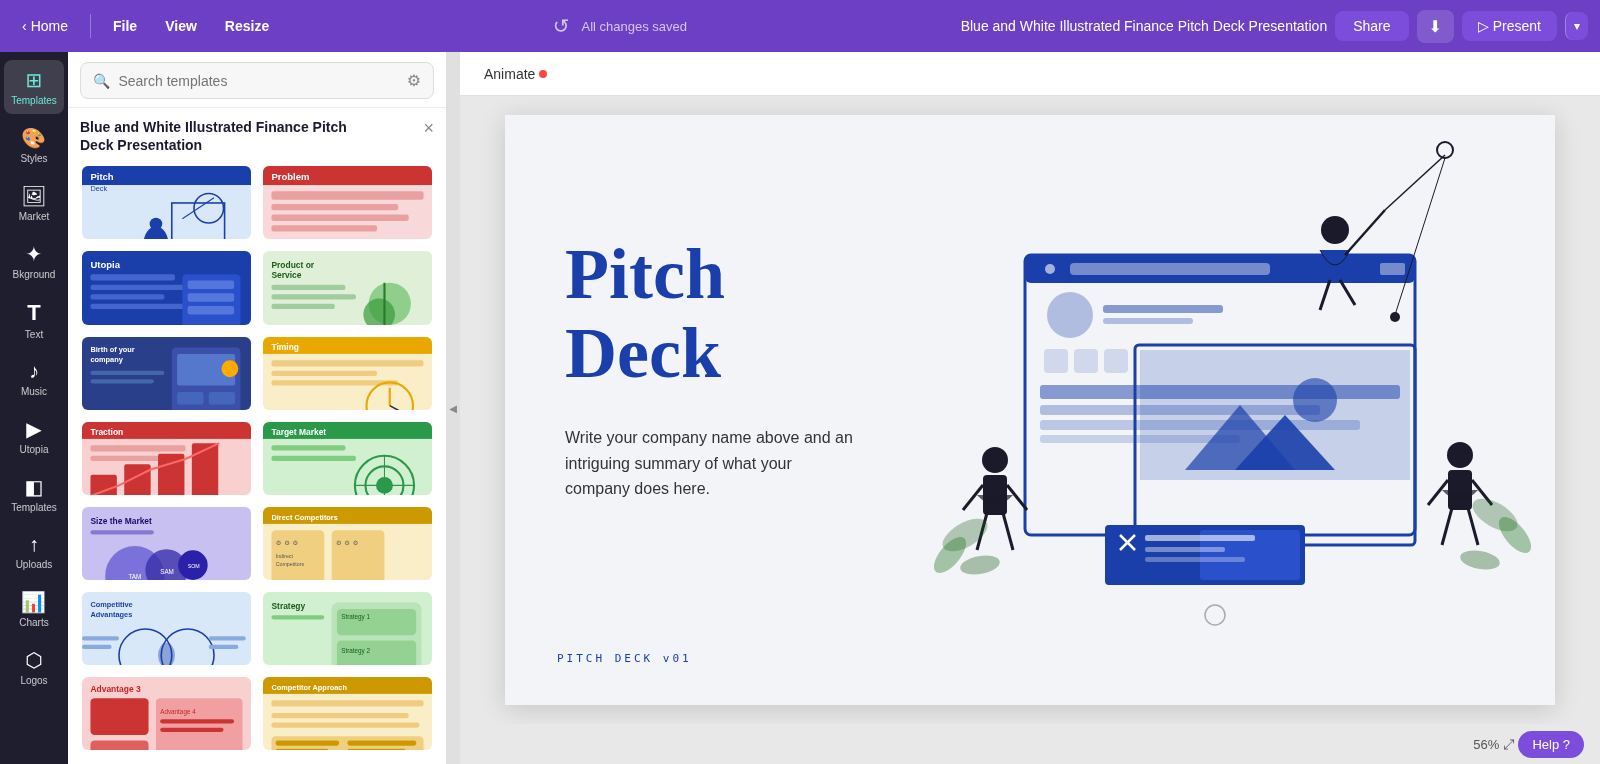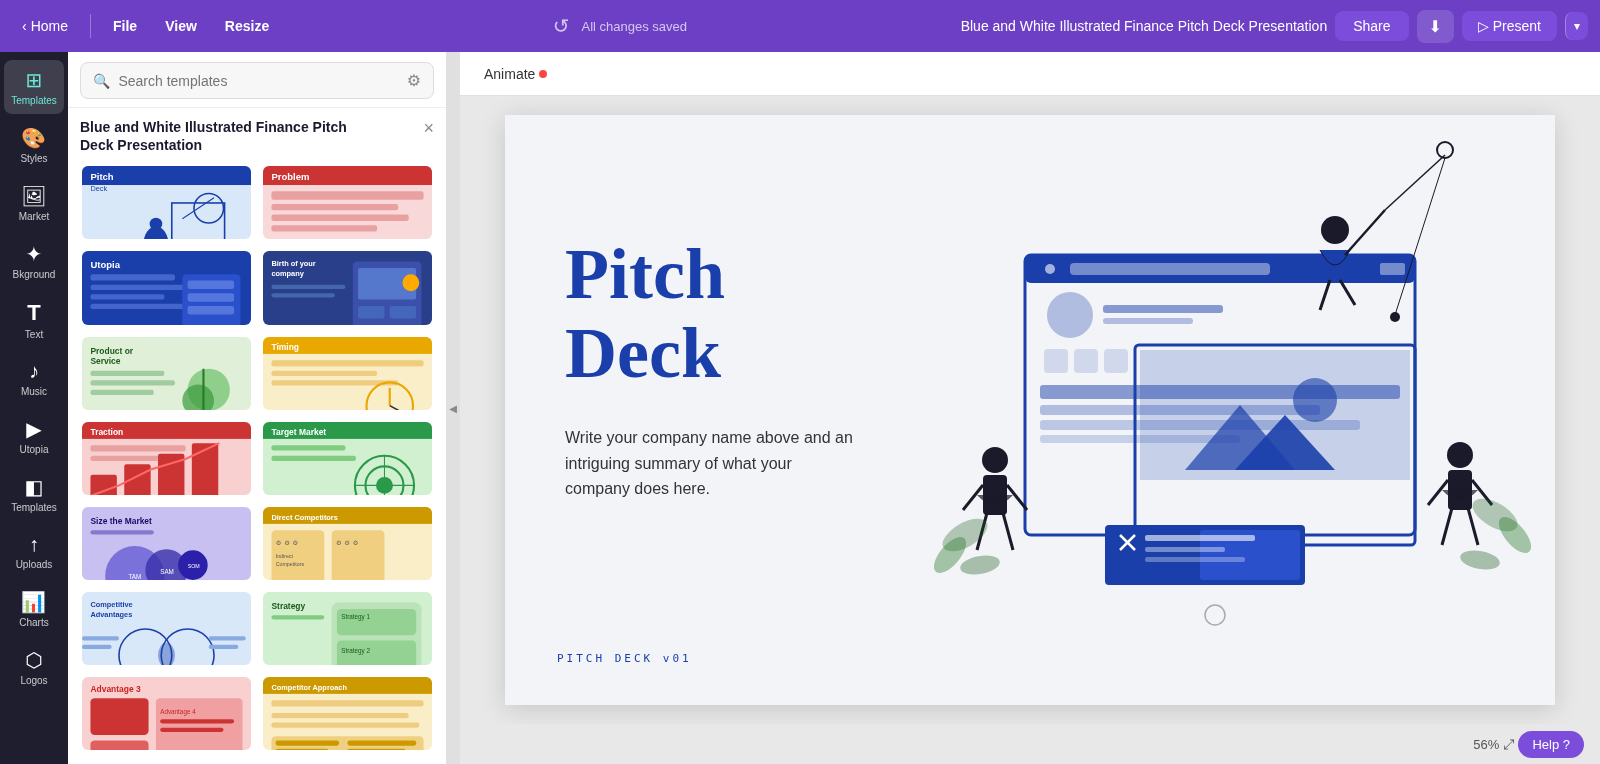--- a/index.html
+++ b/index.html
@@ -198,45 +198,45 @@
           <rect x="8" y="50" width="90" height="5" fill="#4466cc" rx="2"></rect>
           <rect x="95" y="22" width="55" height="70" fill="#2a50cc" rx="4"></rect>
           <rect x="100" y="28" width="44" height="8" fill="#5577dd" rx="2"></rect>
           <rect x="100" y="40" width="44" height="8" fill="#5577dd" rx="2"></rect>
           <rect x="100" y="52" width="44" height="8" fill="#5577dd" rx="2"></rect>
         </svg>
       </div>
 
       <div class="template-card">
         <svg width="100%" viewBox="0 0 160 100" xmlns="http://www.w3.org/2000/svg">
+          <rect width="160" height="100" fill="#e0f0d8"></rect>
+          <text x="8" y="16" font-size="8" fill="#1a5a1a" font-weight="bold">Product or</text>
+          <text x="8" y="26" font-size="8" fill="#1a5a1a" font-weight="bold">Service</text>
+          <rect x="8" y="32" width="70" height="5" fill="#a0cca0" rx="2"></rect>
+          <rect x="8" y="41" width="80" height="5" fill="#a0cca0" rx="2"></rect>
+          <rect x="8" y="50" width="60" height="5" fill="#a0cca0" rx="2"></rect>
+          <circle cx="120" cy="50" r="20" fill="#5ab85a" opacity="0.6"></circle>
+          <circle cx="110" cy="60" r="15" fill="#3a9a3a" opacity="0.7"></circle>
+          <rect x="100" y="70" width="40" height="4" fill="#2a7a2a" rx="2"></rect>
+          <line x1="115" y1="30" x2="115" y2="70" stroke="#2a7a2a" stroke-width="2"></line>
+        </svg>
+      </div>
+
+      <div class="template-card">
+        <svg width="100%" viewBox="0 0 160 100" xmlns="http://www.w3.org/2000/svg">
           <rect width="160" height="100" fill="#2a3f8a"></rect>
           <text x="8" y="14" font-size="7" fill="white" font-weight="bold">Birth of your</text>
           <text x="8" y="24" font-size="7" fill="white" font-weight="bold">company</text>
           <rect x="8" y="32" width="70" height="4" fill="#4466aa" rx="2"></rect>
           <rect x="8" y="40" width="60" height="4" fill="#4466aa" rx="2"></rect>
           <rect x="85" y="10" width="65" height="80" fill="#3a50aa" rx="4"></rect>
           <rect x="90" y="16" width="55" height="30" fill="#5577cc" rx="2"></rect>
           <rect x="90" y="52" width="25" height="12" fill="#4466bb" rx="2"></rect>
           <rect x="120" y="52" width="25" height="12" fill="#4466bb" rx="2"></rect>
           <circle cx="140" cy="30" r="8" fill="#ffaa00"></circle>
-        </svg>
-      </div>
-
-      <div class="template-card">
-        <svg width="100%" viewBox="0 0 160 100" xmlns="http://www.w3.org/2000/svg">
-          <rect width="160" height="100" fill="#e0f0d8"></rect>
-          <text x="8" y="16" font-size="8" fill="#1a5a1a" font-weight="bold">Product or</text>
-          <text x="8" y="26" font-size="8" fill="#1a5a1a" font-weight="bold">Service</text>
-          <rect x="8" y="32" width="70" height="5" fill="#a0cca0" rx="2"></rect>
-          <rect x="8" y="41" width="80" height="5" fill="#a0cca0" rx="2"></rect>
-          <rect x="8" y="50" width="60" height="5" fill="#a0cca0" rx="2"></rect>
-          <circle cx="120" cy="50" r="20" fill="#5ab85a" opacity="0.6"></circle>
-          <circle cx="110" cy="60" r="15" fill="#3a9a3a" opacity="0.7"></circle>
-          <rect x="100" y="70" width="40" height="4" fill="#2a7a2a" rx="2"></rect>
-          <line x1="115" y1="30" x2="115" y2="70" stroke="#2a7a2a" stroke-width="2"></line>
         </svg>
       </div>
 
       <div class="template-card">
         <svg width="100%" viewBox="0 0 160 100" xmlns="http://www.w3.org/2000/svg">
           <rect width="160" height="100" fill="#faeec8"></rect>
           <rect x="0" y="0" width="160" height="16" fill="#e8a800"></rect>
           <text x="8" y="12" font-size="8" fill="white" font-weight="bold">Timing</text>
           <rect x="8" y="22" width="144" height="6" fill="#f0cc80" rx="2"></rect>
           <rect x="8" y="32" width="100" height="5" fill="#f0cc80" rx="2"></rect>

